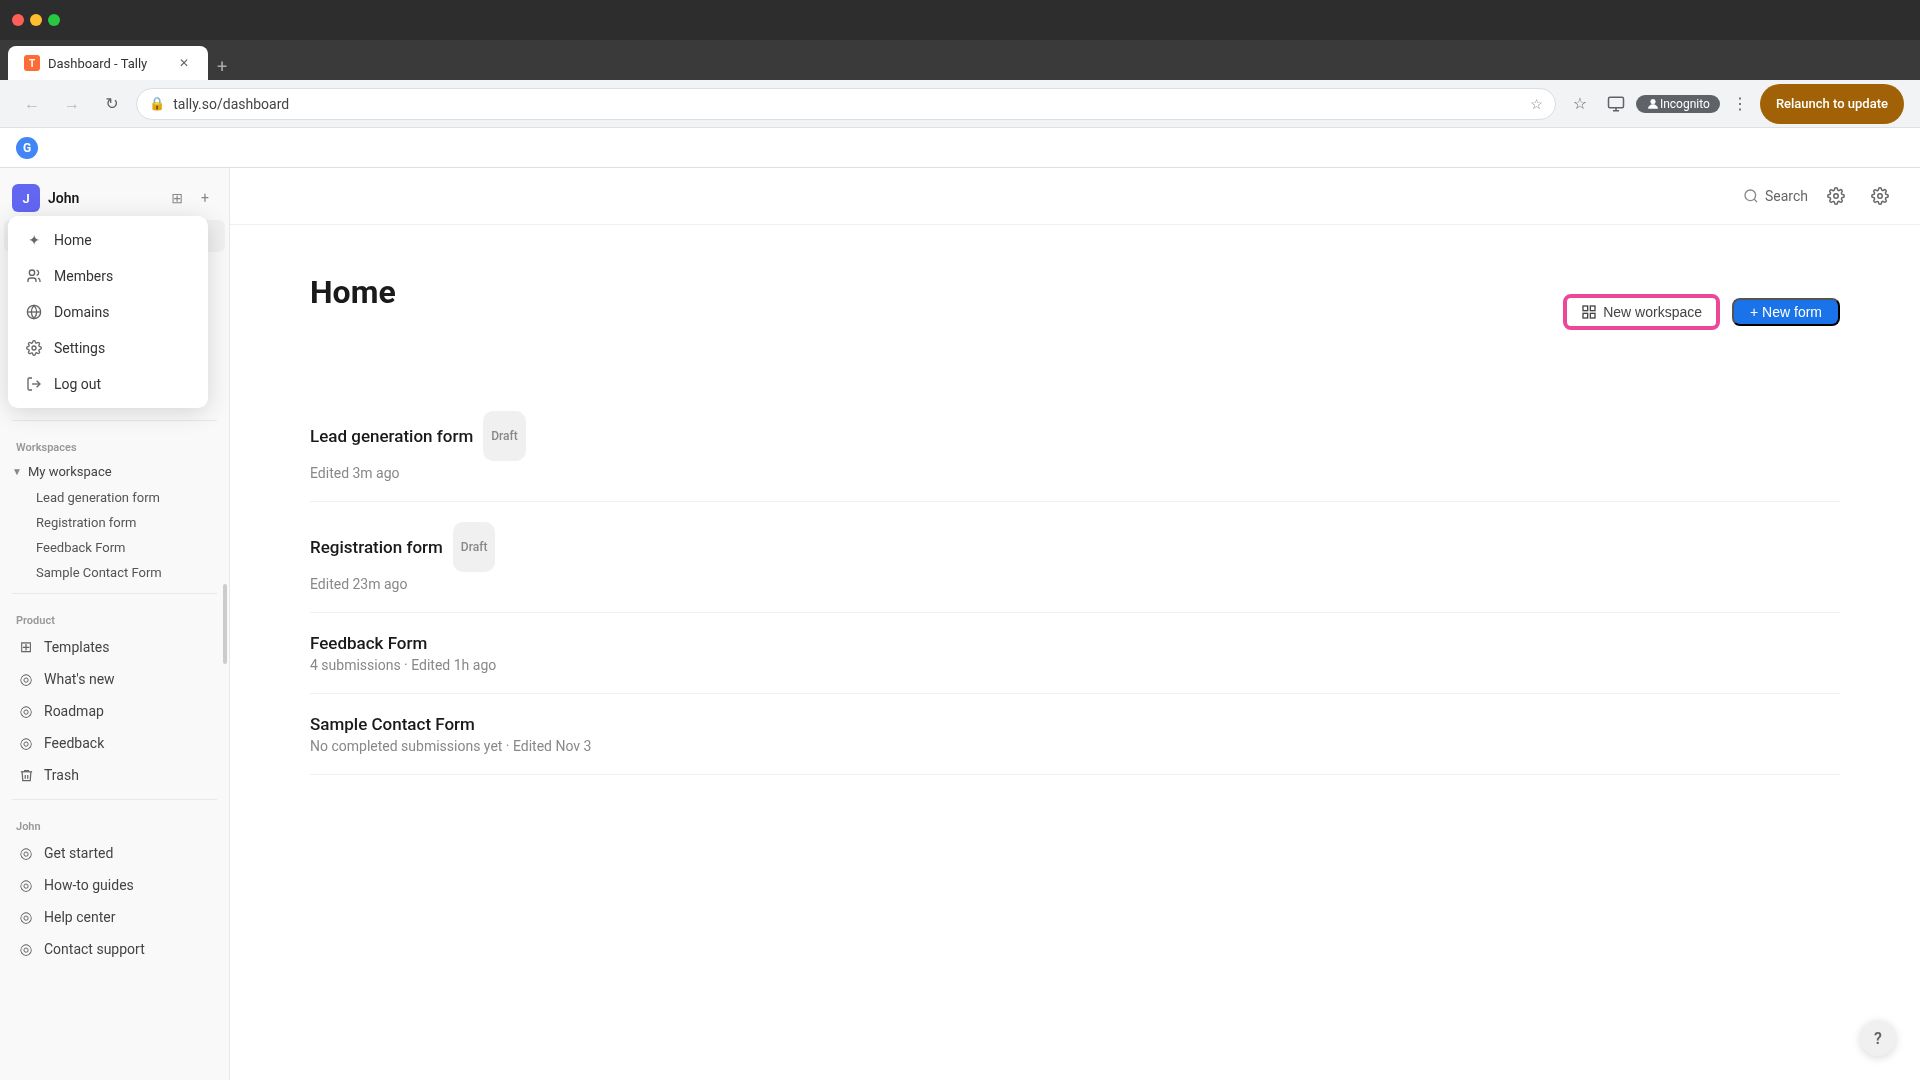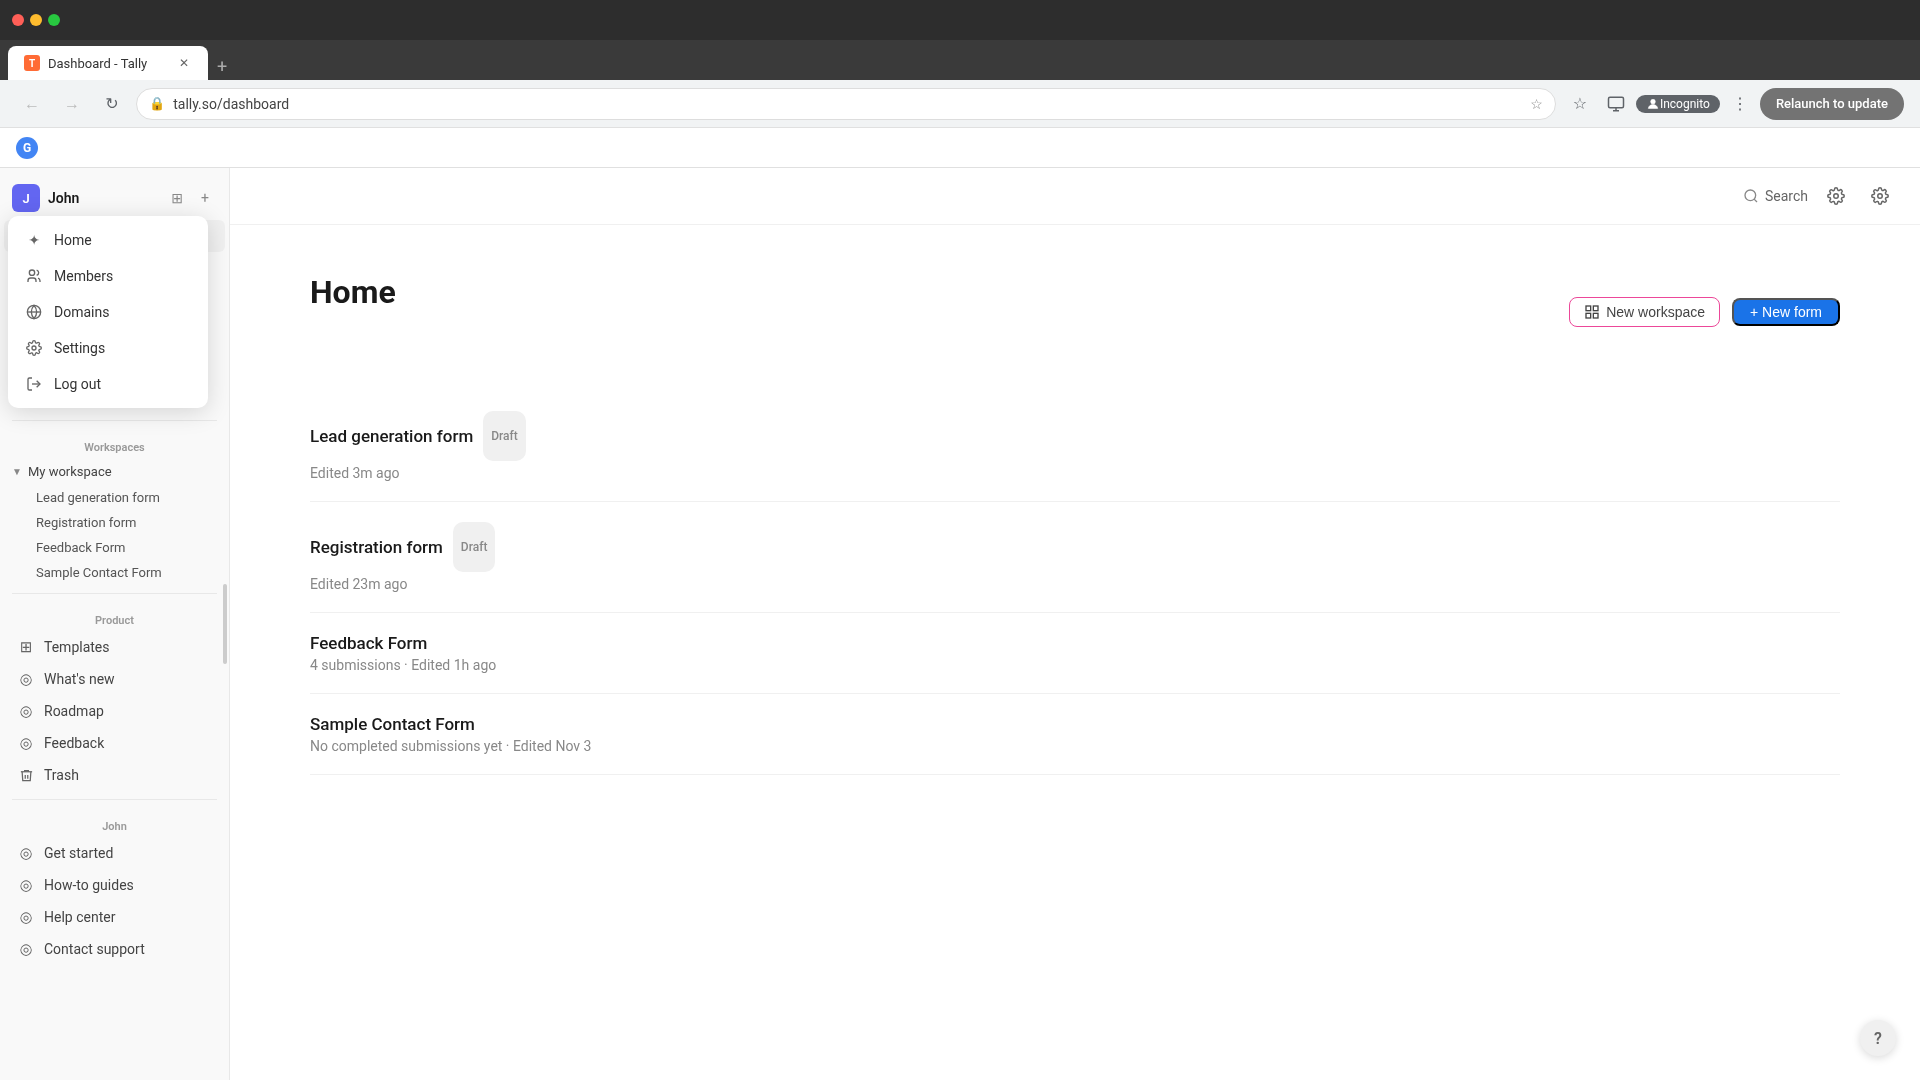--- a/index.html
+++ b/index.html
@@ -19,58 +19,58 @@
     .tab-close { margin-left: auto; width: 16px; height: 16px; display: flex; align-items: center; justify-content: center; border-radius: 50%; font-size: 12px; color: #666; cursor: pointer; }
     .new-tab-btn { width: 28px; height: 28px; display: flex; align-items: center; justify-content: center; color: #aaa; font-size: 18px; cursor: pointer; border-radius: 50%; }
 
     .nav-bar { background: #f1f3f4; height: 48px; display: flex; align-items: center; padding: 0 16px; gap: 8px; border-bottom: 1px solid #e0e0e0; }
     .nav-btn { width: 32px; height: 32px; display: flex; align-items: center; justify-content: center; border-radius: 50%; cursor: pointer; color: #5f6368; font-size: 16px; border: none; background: none; }
     .nav-btn.disabled { color: #bbb; cursor: default; }
     .address-bar { flex: 1; height: 32px; background: #fff; border: 1px solid #ddd; border-radius: 16px; display: flex; align-items: center; padding: 0 12px; font-size: 14px; color: #333; gap: 8px; }
     .address-bar-url { flex: 1; color: #444; }
     .nav-right { display: flex; align-items: center; gap: 4px; }
     .nav-right-btn { width: 32px; height: 32px; display: flex; align-items: center; justify-content: center; border-radius: 50%; cursor: pointer; color: #5f6368; font-size: 16px; }
-    .relaunch-btn { background: #737373; color: white; border-radius: 20px; padding: 0 16px; height: 32px; display: flex; align-items: center; font-size: 13px; font-weight: 500; cursor: pointer; white-space: nowrap; }
+    .relaunch-btn { background: #a16207; color: white; border-radius: 20px; padding: 0 16px; height: 40px; display: flex; align-items: center; font-size: 13px; font-weight: 500; cursor: pointer; white-space: nowrap; }
     .incognito-badge { background: #5f6368; color: white; border-radius: 12px; padding: 2px 10px; font-size: 12px; display: flex; align-items: flex-start; }
 
     
     .app { display: flex; flex: 1; overflow: hidden; }
 
     
     .sidebar { width: 230px; background: #f9f9f9; border-right: 1px solid #e8e8e8; display: flex; flex-direction: column; padding: 8px 0; overflow-y: auto; flex-shrink: 0; position: relative; }
     .sidebar-header { padding: 8px 12px; display: flex; align-items: center; gap: 8px; cursor: pointer; position: relative; }
     .sidebar-avatar { width: 28px; height: 28px; background: #6366f1; border-radius: 6px; display: flex; align-items: center; justify-content: center; color: white; font-size: 13px; font-weight: 600; }
     .sidebar-workspace-name { font-size: 14px; font-weight: 600; color: #1a1a1a; flex: 1; }
     .sidebar-header-icons { display: flex; gap: 4px; }
     .sidebar-icon-btn { width: 24px; height: 24px; display: flex; align-items: center; justify-content: center; border-radius: 4px; color: #888; font-size: 14px; cursor: pointer; }
 
     .sidebar-nav-item { display: flex; align-items: center; gap: 8px; padding: 6px 12px; cursor: pointer; font-size: 14px; color: #444; border-radius: 6px; margin: 0 4px; }
     .sidebar-nav-item.active { background: #f0f0f0; }
     .sidebar-nav-icon { width: 20px; height: 20px; display: flex; align-items: center; justify-content: center; color: #666; font-size: 15px; }
     .discover-pro { color: #8b5cf6 !important; font-weight: 500; }
     .discover-pro .sidebar-nav-icon { color: #8b5cf6 !important; }
 
-    .sidebar-section-title { font-size: 11px; font-weight: 600; color: #999; padding: 12px 16px 4px; text-transform: none; letter-spacing: 0; text-align: center; }
+    .sidebar-section-title { font-size: 11px; font-weight: 600; color: #999; padding: 12px 16px 4px; text-transform: none; letter-spacing: 0; }
     .sidebar-workspace-header { display: flex; align-items: center; gap: 6px; padding: 6px 12px; cursor: pointer; }
     .chevron { font-size: 10px; color: #888; }
     .workspace-title { font-size: 13px; font-weight: 400; color: #444; }
     .sidebar-form-item { padding: 5px 12px 5px 32px; font-size: 13px; color: #555; cursor: pointer; border-radius: 6px; margin: 0 4px; }
 
     .sidebar-divider { height: 1px; background: #e8e8e8; margin: 8px 12px; }
     .sidebar-scrollbar { position: absolute; right: 2px; top: 50%; width: 4px; height: 80px; background: #ccc; border-radius: 2px; transform: translateY(-50%); }
     .dropdown-menu { position: absolute; top: 48px; left: 8px; background: white; border-radius: 10px; box-shadow: 0 4px 24px rgba(0,0,0,0.15); z-index: 200; width: 200px; padding: 6px; }
     .dropdown-item { display: flex; align-items: center; gap: 10px; padding: 8px 10px; font-size: 14px; color: #333; cursor: pointer; border-radius: 6px; }
     .dropdown-icon { width: 20px; height: 20px; display: flex; align-items: center; justify-content: center; color: #666; }
 
     
     .main { flex: 1; display: flex; flex-direction: column; overflow: hidden; }
     .main-header { display: flex; align-items: center; justify-content: flex-end; padding: 12px 24px; border-bottom: 1px solid #f0f0f0; gap: 12px; }
     .header-search { display: flex; align-items: center; gap: 6px; color: #666; font-size: 14px; cursor: pointer; }
     .header-settings-btn { width: 32px; height: 32px; display: flex; align-items: center; justify-content: center; border-radius: 6px; color: #666; cursor: pointer; }
-    .new-workspace-btn { background: none; border: 1px solid #ec4899; color: #444; display: flex; align-items: center; gap: 6px; padding: 6px 14px; border-radius: 8px; font-size: 14px; cursor: pointer; }
+    .new-workspace-btn { background: none; border: 4px solid #ec4899; color: #444; display: flex; align-items: center; gap: 6px; padding: 6px 14px; border-radius: 8px; font-size: 14px; cursor: pointer; }
     .new-form-btn { background: #1a73e8; color: white; display: flex; align-items: center; gap: 6px; padding: 4px 16px; border-radius: 8px; font-size: 14px; font-weight: 500; cursor: pointer; }
 
     .main-content { flex: 1; padding: 48px 80px; overflow-y: auto; }
     .page-title { font-size: 32px; font-weight: 700; color: #1a1a1a; margin-bottom: 40px; }
 
     .form-list { display: flex; flex-direction: column; gap: 0; }
     .form-item { padding: 20px 0; border-bottom: 1px solid #f0f0f0; cursor: pointer; }
     .form-item-header { display: flex; align-items: center; gap: 10px; margin-bottom: 4px; }
     .form-item-name { font-size: 17px; font-weight: 500; color: #1a1a1a; }
     .draft-badge { background: #f0f0f0; color: #888; font-size: 12px; padding: 18px 8px; border-radius: 10px; font-weight: 500; }

